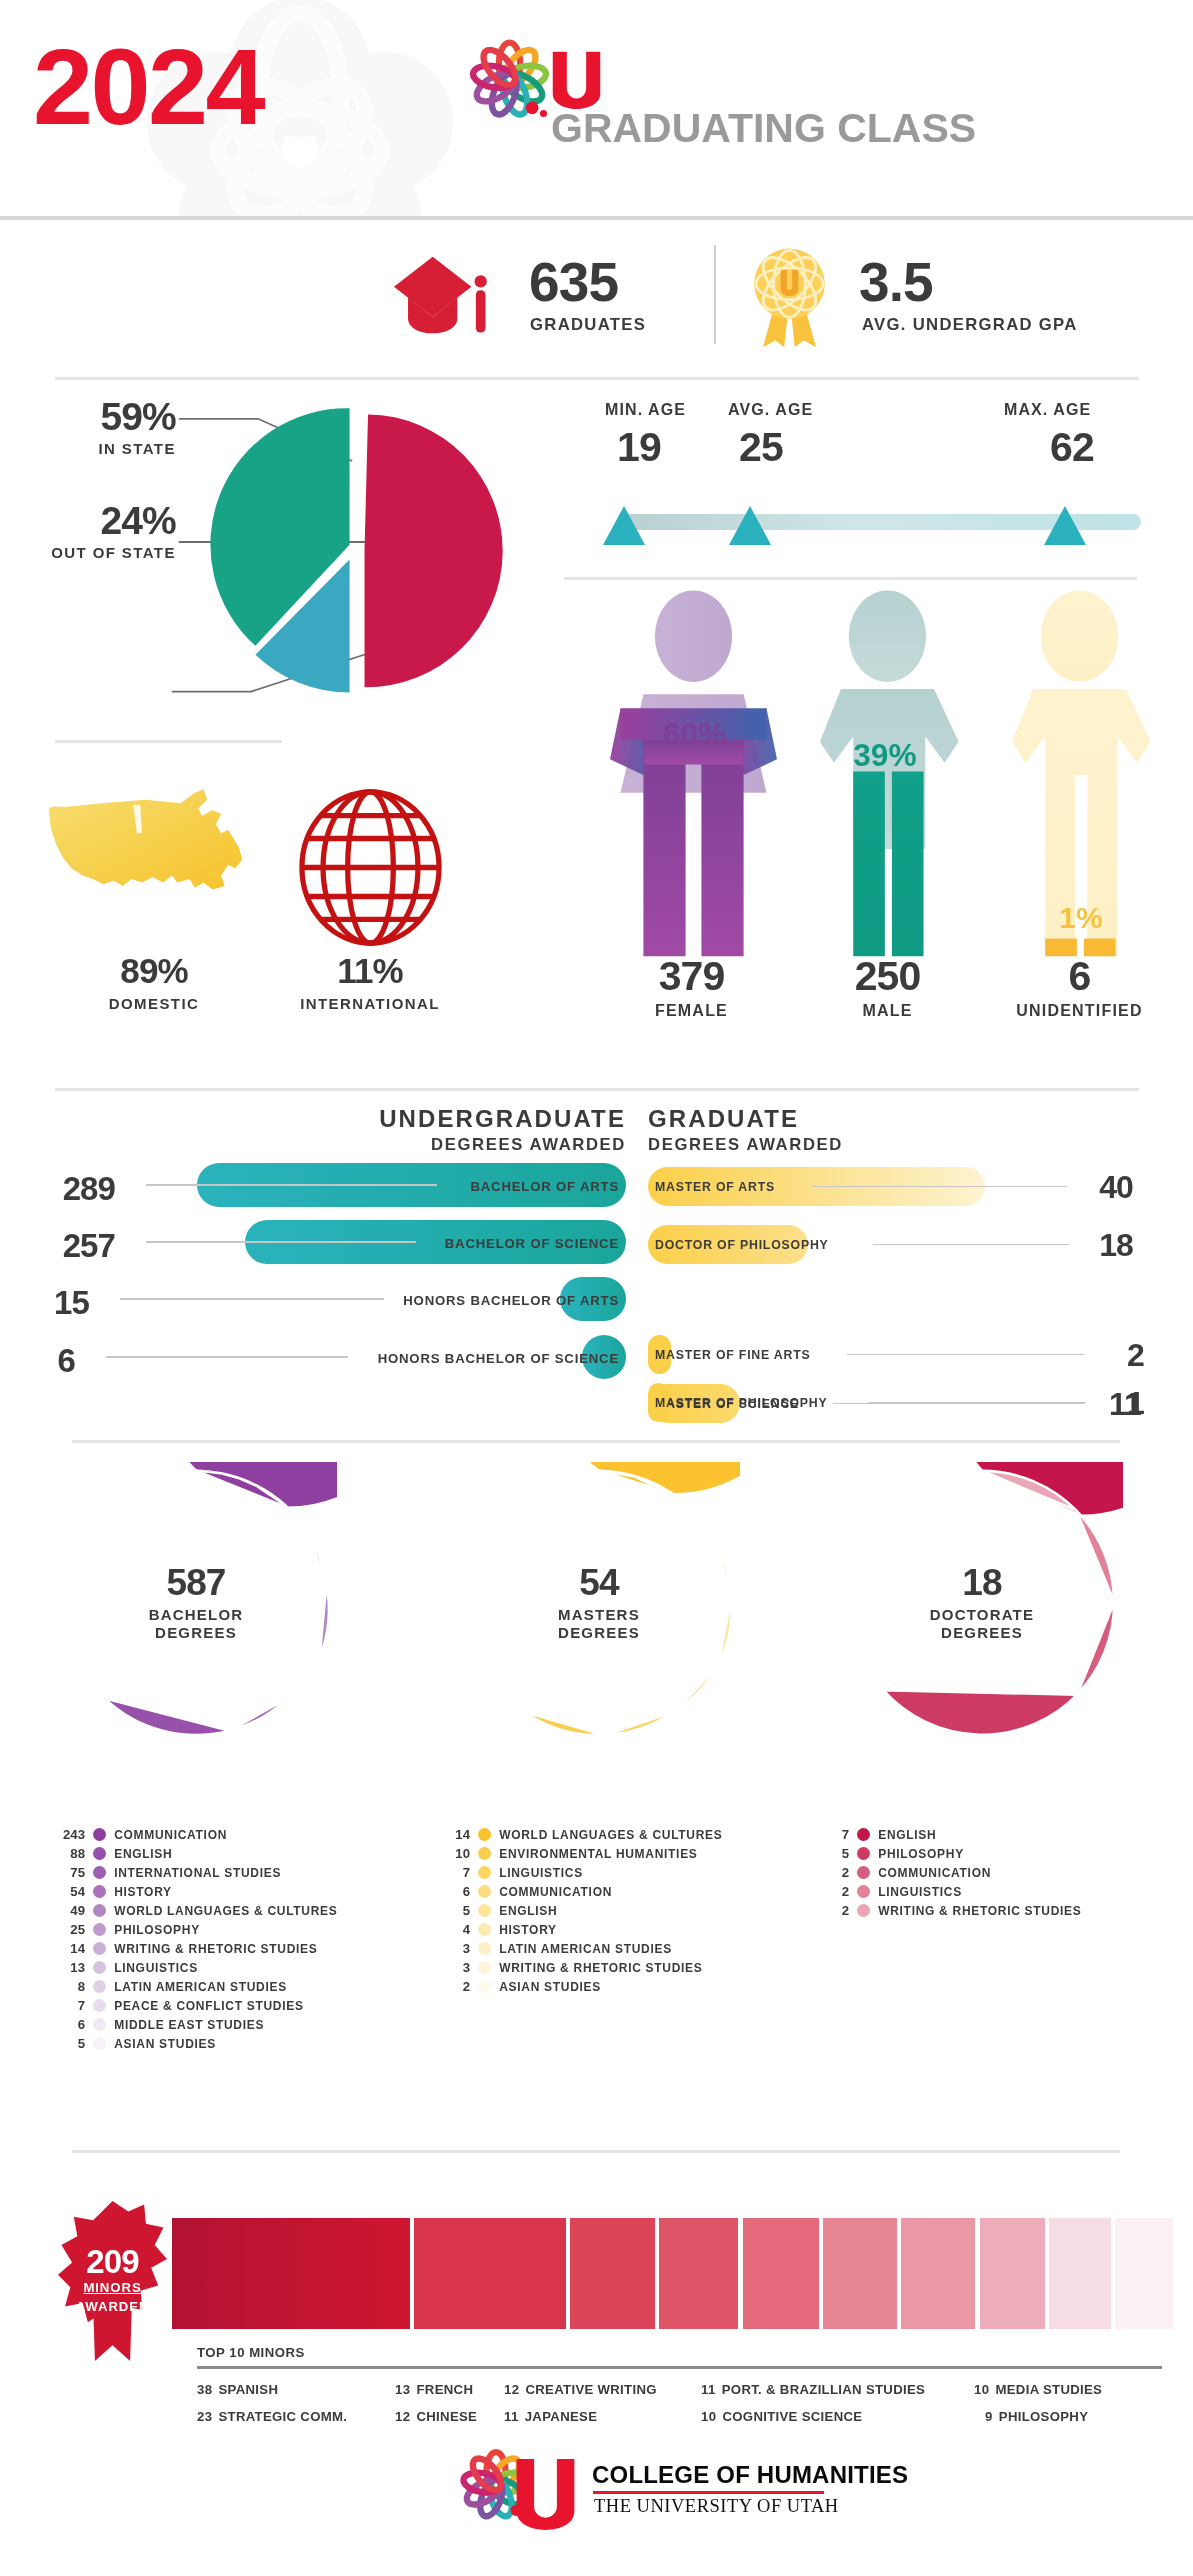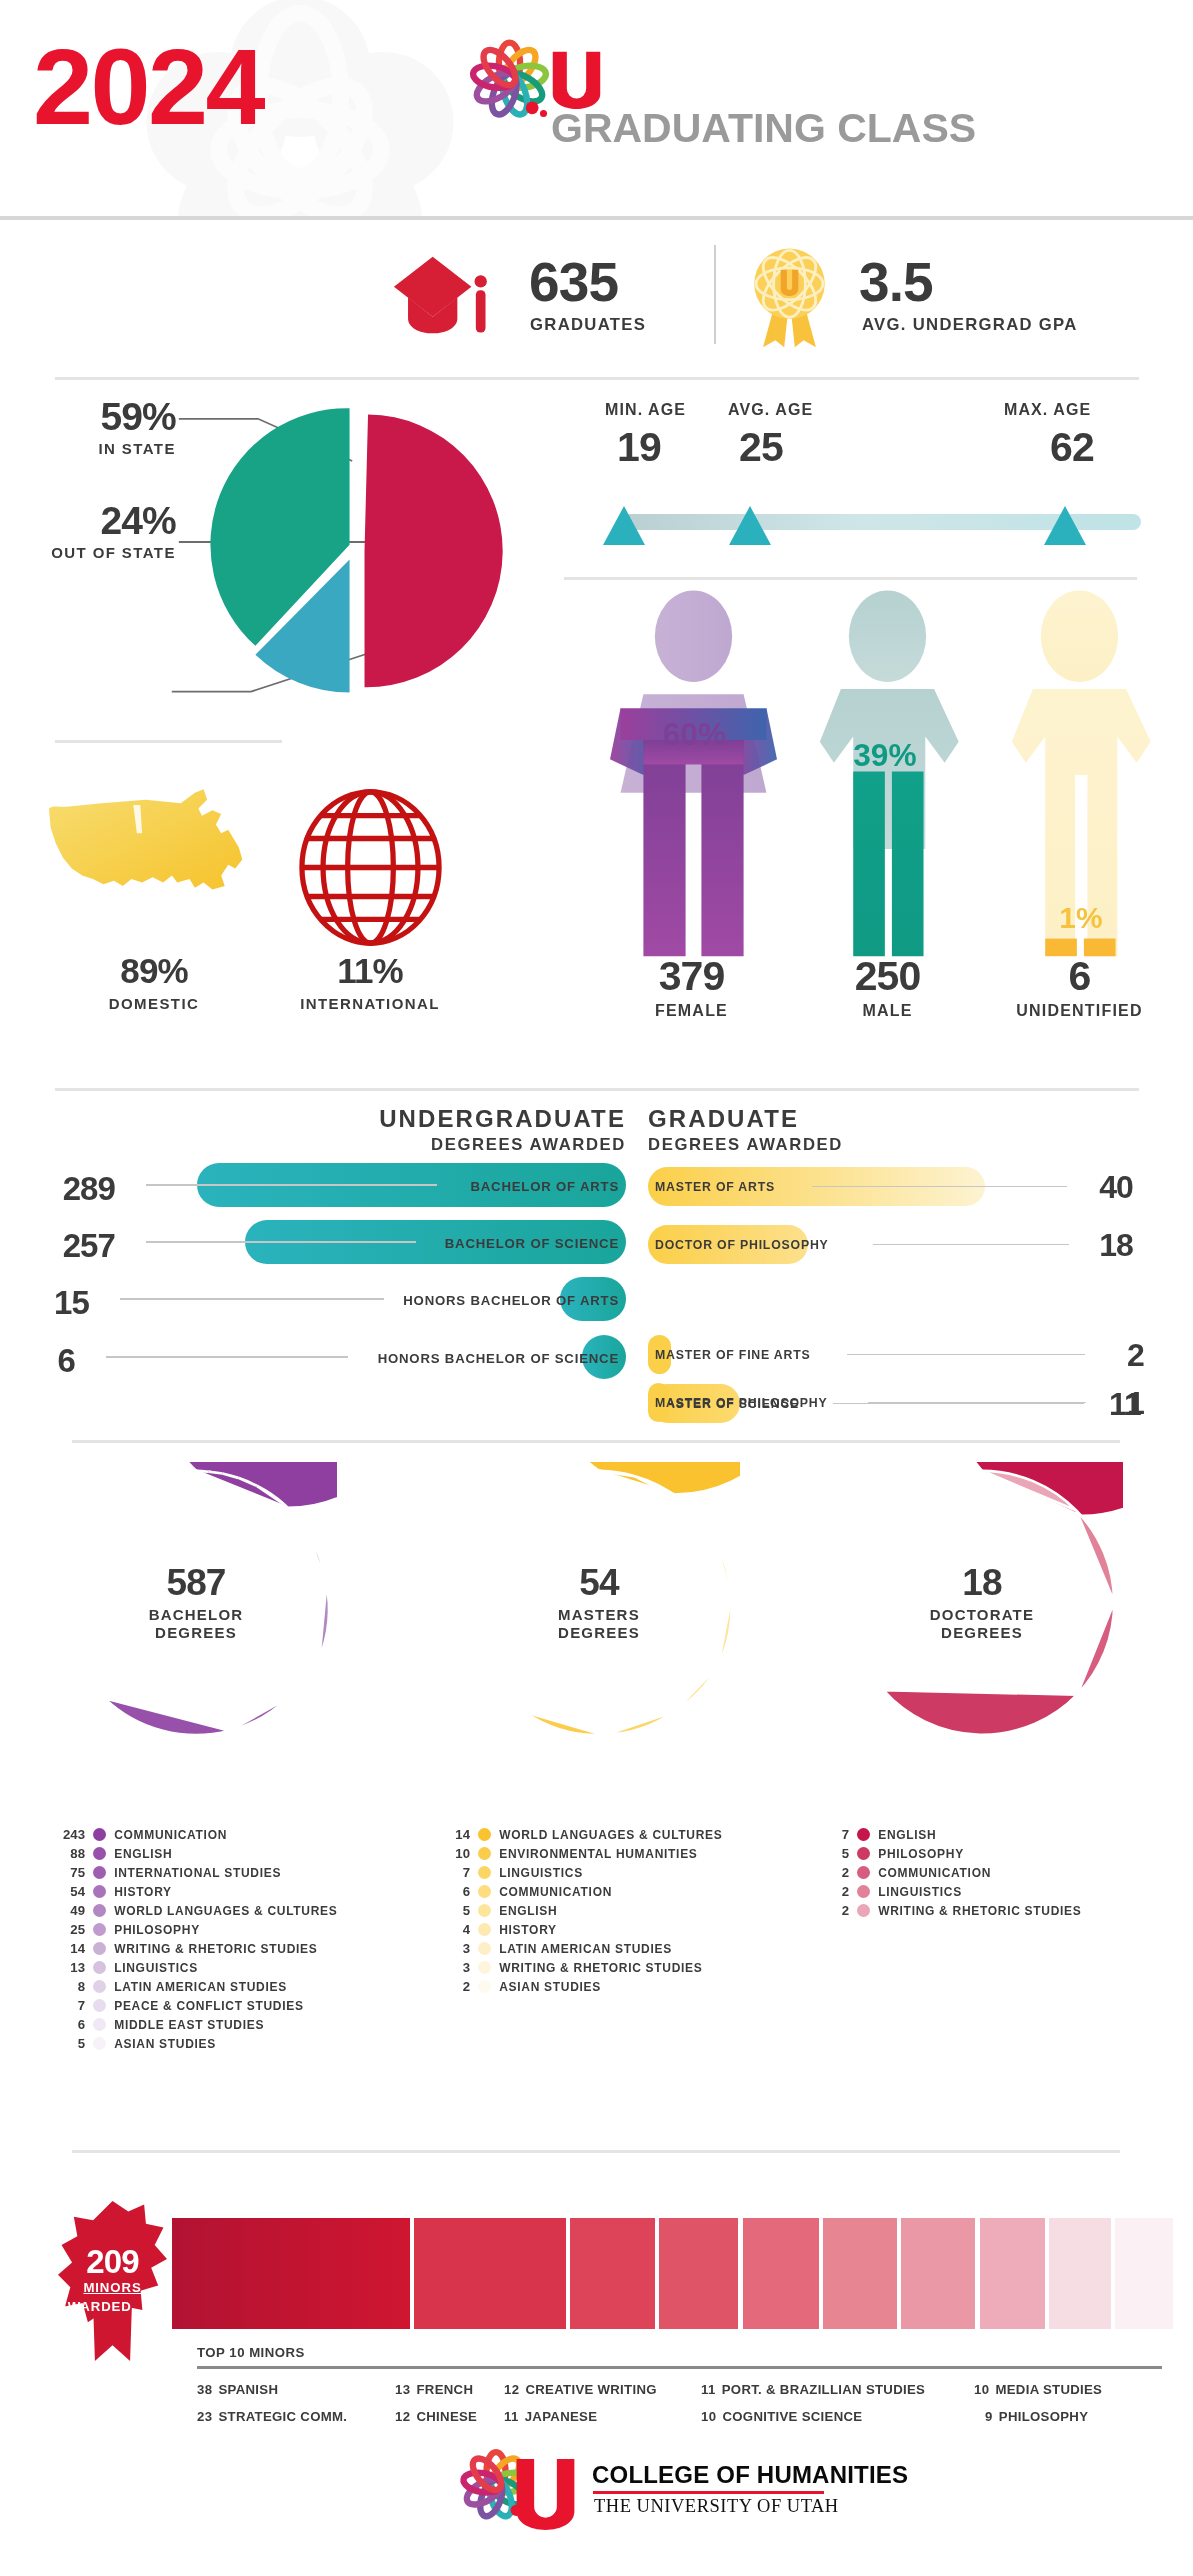--- a/index.html
+++ b/index.html
@@ -110,21 +110,21 @@
   .donut-lbl { font-size:15px; font-weight:bold; letter-spacing:1.2px; color:#3b3b3b; text-align:center; line-height:1.2; margin-top:4.4px;}
 
   .legend { position:absolute; }
   .legend-row { display:flex; align-items:center; height:19px; }
   .legend-count { width:30px; text-align:right; font-size:13.2px; font-weight:bold; color:#3b3b3b; }
   .legend-dot { width:13.2px; height:13.2px; border-radius:50%; margin:0 8px; flex:0 0 auto; }
   .legend-name { font-size:12px; font-weight:bold; letter-spacing:0.7px; color:#3b3b3b; white-space:nowrap; }
   .minor-seal { position:absolute; width:109px; height:160px; }
   .seal-num { position:absolute; width:109px; text-align:center; top:42px; font-size:33px; font-weight:bold; color:#fff; letter-spacing:-0.9px;}
   .seal-l1 { position:absolute; width:109px; text-align:center; top:79px; font-size:13.2px; font-weight:bold; color:#fff; letter-spacing:0.9px;}
-  .seal-l2 { position:absolute; width:109px; text-align:left; top:99px; font-size:13.2px; font-weight:bold; color:#fff; letter-spacing:0.9px;}
+  .seal-l2 { position:absolute; width:109px; text-align:center; top:99px; font-size:13.2px; font-weight:bold; color:#fff; letter-spacing:0.9px;}
   .minor-bar { position:absolute; height:111px; }
   .top10-title { position:absolute; font-size:13.2px; font-weight:bold; letter-spacing:0.5px; color:#3b3b3b; }
   .top10-rule { position:absolute; height:2.6px; background:#8a8a8a; }
   .minor-item { position:absolute; font-size:13.2px; font-weight:bold; color:#3b3b3b; letter-spacing:0.3px; white-space:nowrap;}
   .minor-item .mc { margin-right:6.2px; }
 
   
   .footer { position:absolute; left:0; top:2440px; width:1194px; height:136px; }
   .f-flower { position:absolute; left:458px; top:7px; width:76px; height:76px; }
   .f-u { position:absolute; left:514px; top:16px; width:63px; height:76px; }

